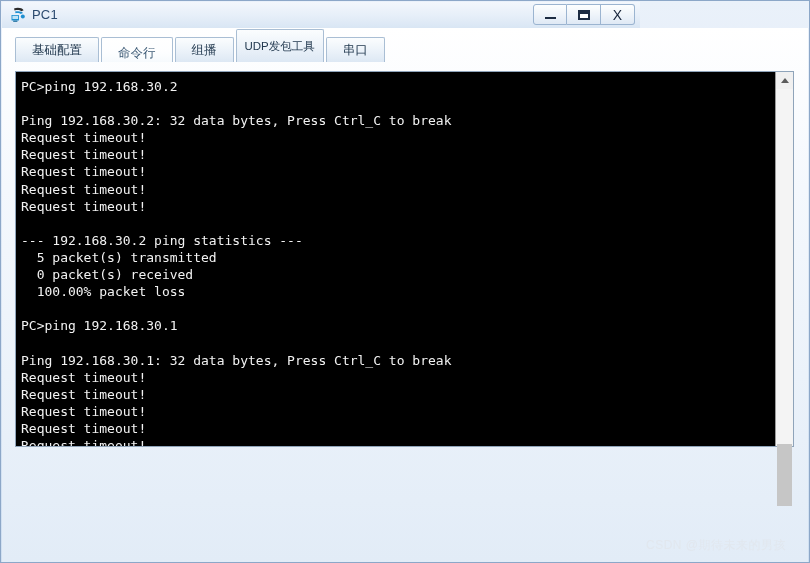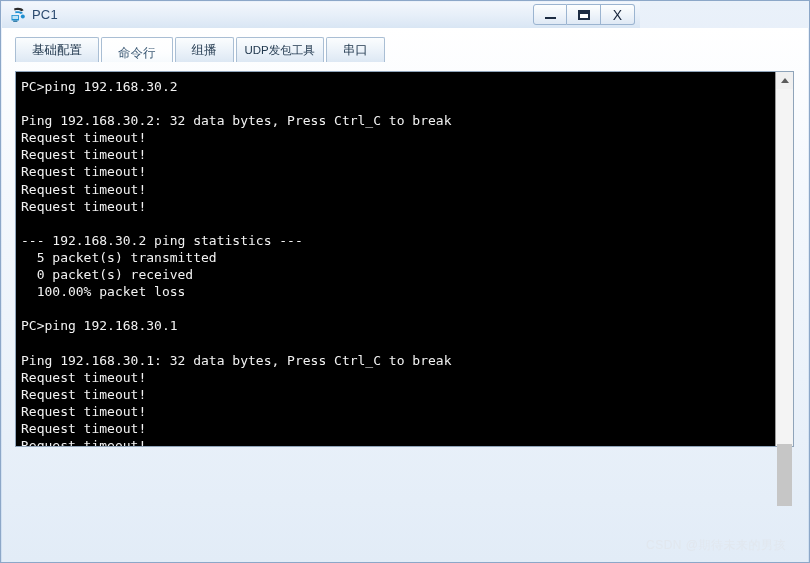--- a/index.html
+++ b/index.html
@@ -136,21 +136,21 @@
     border-top-left-radius: 2px;
     border-top-right-radius: 2px;
   }
   .tab.selected {
     background: linear-gradient(to bottom, #ffffff 0%, #fdfeff 60%, #f6fafd 100%);
     color: #3d5b76;
     align-items: flex-end;
   }
   .tab.small {
     font-size: 11.5px;
-    padding: 8px 8px;
+    padding: 16px 8px;
   }
 
   
   .console-wrap {
     position: absolute;
     left: 13px;
     top: 43px;
     width: 779px;
     height: 376px;
     box-sizing: border-box;

